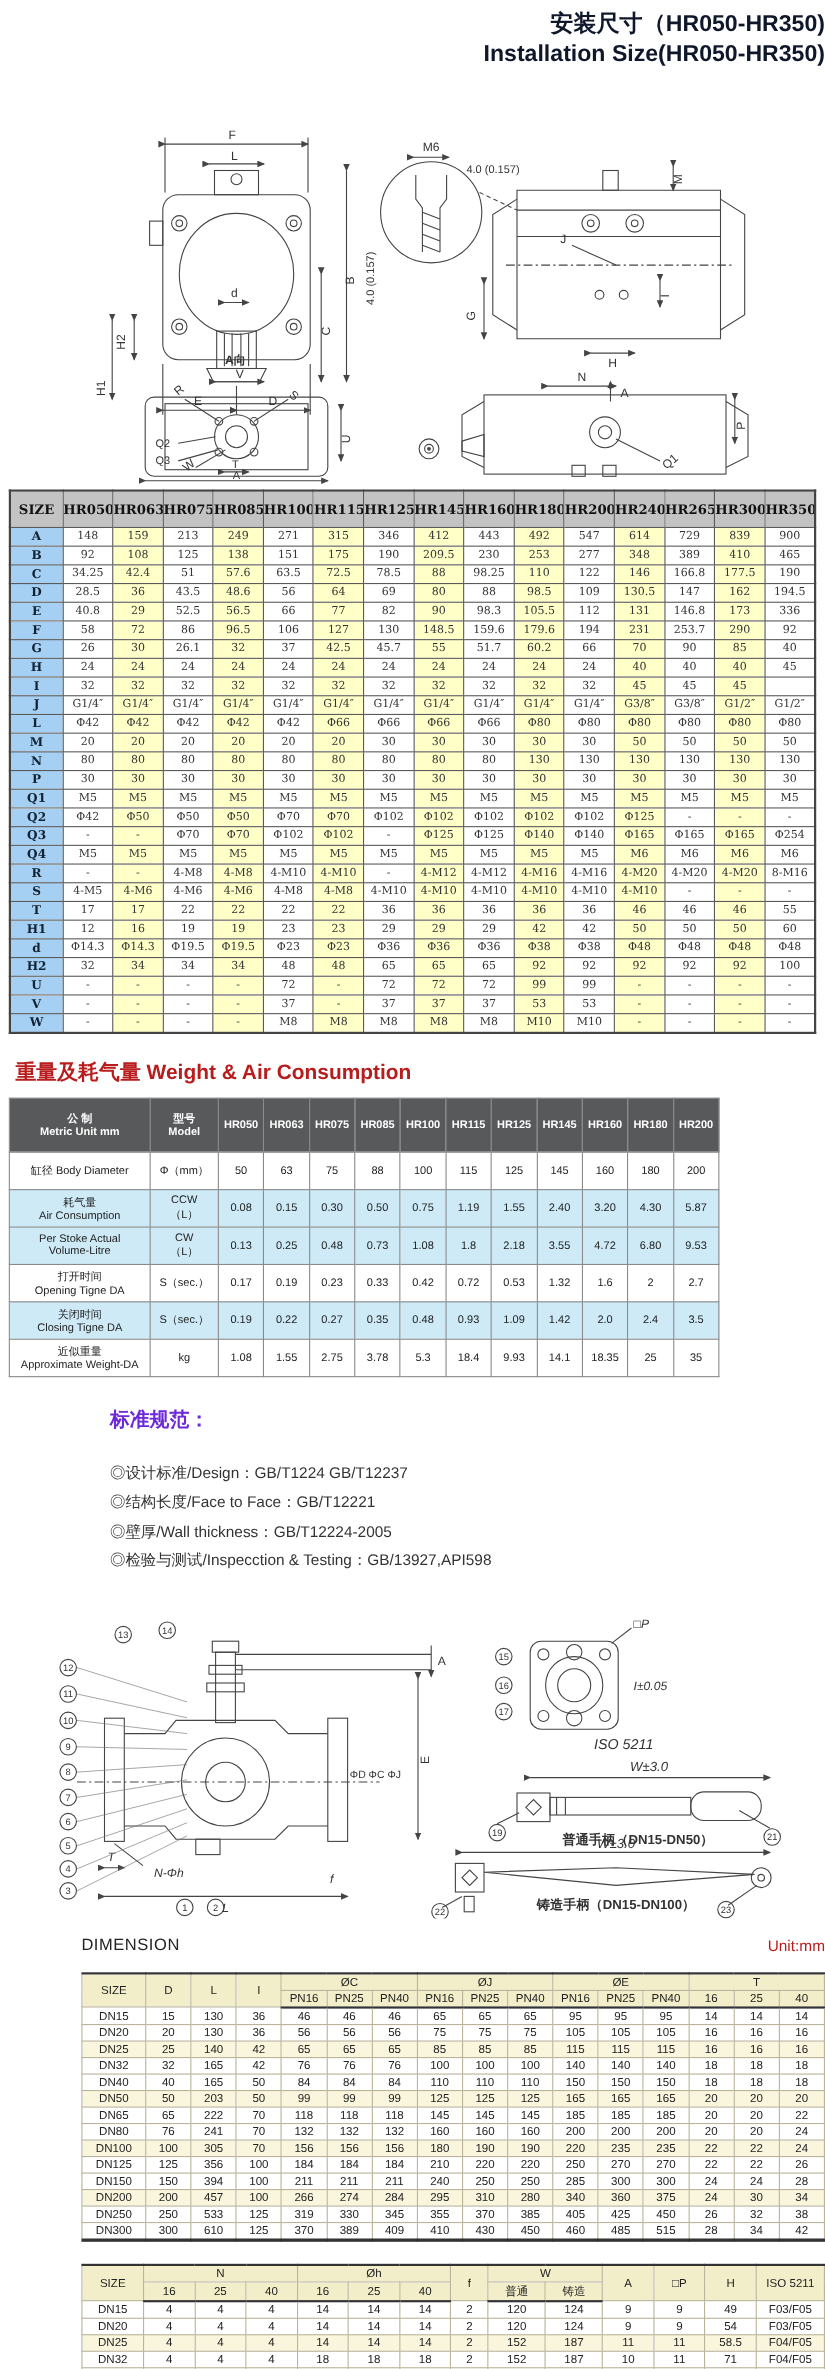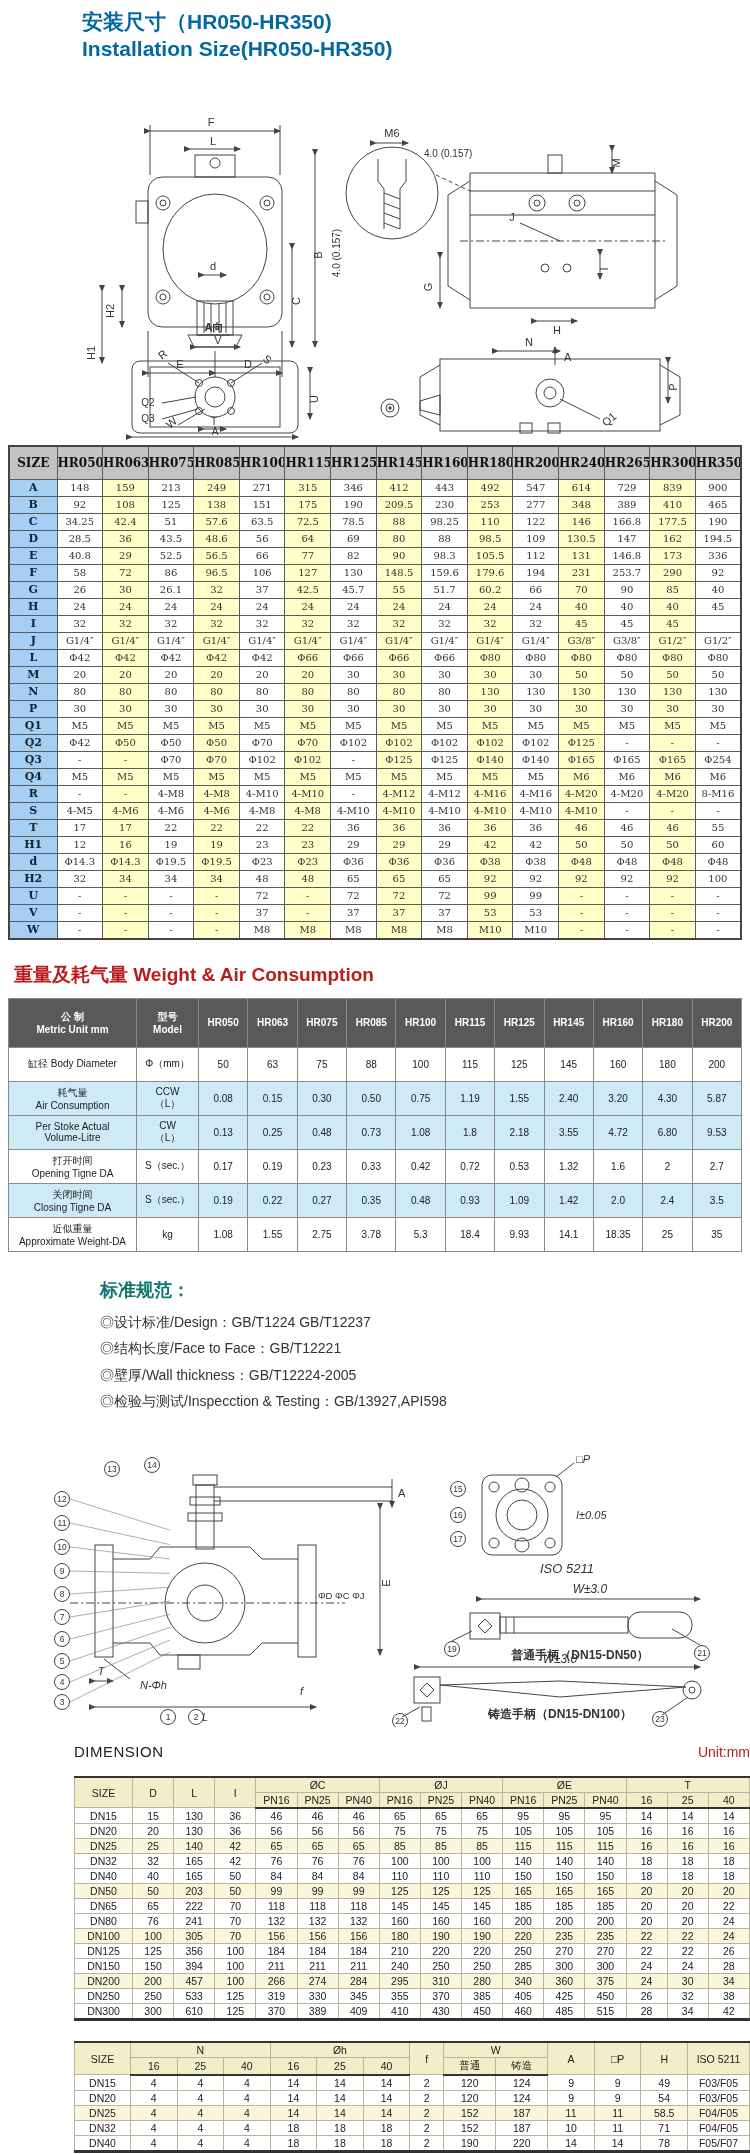--- a/index.html
+++ b/index.html
@@ -1,41 +1,41 @@
 <!DOCTYPE html>
 <html><head>
 <meta charset="utf-8">
 <style>
   html,body{margin:0;padding:0;background:#fff;}
   body{width:750px;font-family:"Liberation Sans",sans-serif;color:#222;}
   svg text{font-family:"Liberation Sans",sans-serif;fill:#333;}
-  .pagetitle{margin:8px 0 0 82px;font-size:21px;font-weight:bold;color:#0369a1;line-height:1.3;}
+  .pagetitle{margin:8px 0 0 82px;font-size:21px;font-weight:bold;color:#0f172a;line-height:1.3;text-align:right;}
   table{border-collapse:collapse;table-layout:fixed;}
 
   
   #sizeTable{width:734px;margin:2px 0 0 8px;font-family:"DejaVu Serif",serif;border:2px solid #444;}
   #sizeTable th,#sizeTable td{border:1px solid #5a5a5a;text-align:center;padding:0;font-size:10px;height:16px;overflow:hidden;white-space:nowrap;color:#333;}
   #sizeTable thead th{background:#c3c3c3;font-size:12px;font-weight:bold;height:32px;color:#111;}
   #sizeTable th.rowlabel{background:#a5d0f3;font-size:11px;font-weight:bold;color:#123;}
   #sizeTable td.y{background:#ffffc8;}
   #sizeTable col.c0{width:48px;}
 
   
   .sectiontitle{margin:22px 0 10px 14px;font-size:19px;font-weight:bold;color:#b91c1c;}
-  #weightTable{width:734px;margin:0 0 0 8px;}
+  #weightTable{width:646px;margin:0 0 0 8px;}
   #weightTable th,#weightTable td{border:1px solid #8a8a8a;text-align:center;font-size:10px;padding:2px 1px;color:#222;}
   #weightTable thead th{background:#58595b;color:#fff;font-weight:bold;height:44px;}
   #weightTable tbody tr{height:34px;border-radius:13px;}
   #weightTable tbody tr.blue td, #weightTable tbody tr.blue th{background:#cdeaf6;}
   #weightTable tbody th{font-weight:normal;}
   #weightTable col.lab{width:128px;} #weightTable col.mod{width:62px;}
 
   
   .standards{margin:26px 0 0 100px;}
-  .standards h3{margin:0 0 7px 0;font-size:18px;color:#0f766e;}
+  .standards h3{margin:0 0 24px 0;font-size:18px;color:#6d28d9;}
   .standards ul{list-style:none;margin:0;padding:0;}
   .standards li{font-size:14px;color:#333;line-height:1.9;}
 
   
   .dimwrap{width:676px;margin:16px 0 0 74px;}
   .dimhead{display:flex;justify-content:space-between;align-items:flex-end;margin-bottom:16px;}
   .dimhead .t1{font-size:15px;color:#222;letter-spacing:.5px;}
   .dimhead .t2{font-size:14px;color:#b91c1c;}
   .dimtbl{width:100%;border-top:2px solid #333;border-bottom:3px solid #333;}
   .dimtbl th,.dimtbl td{border:1px solid #b9b49a;font-size:10.5px;text-align:center;padding:1px 0;color:#222;white-space:nowrap;overflow:hidden;}

